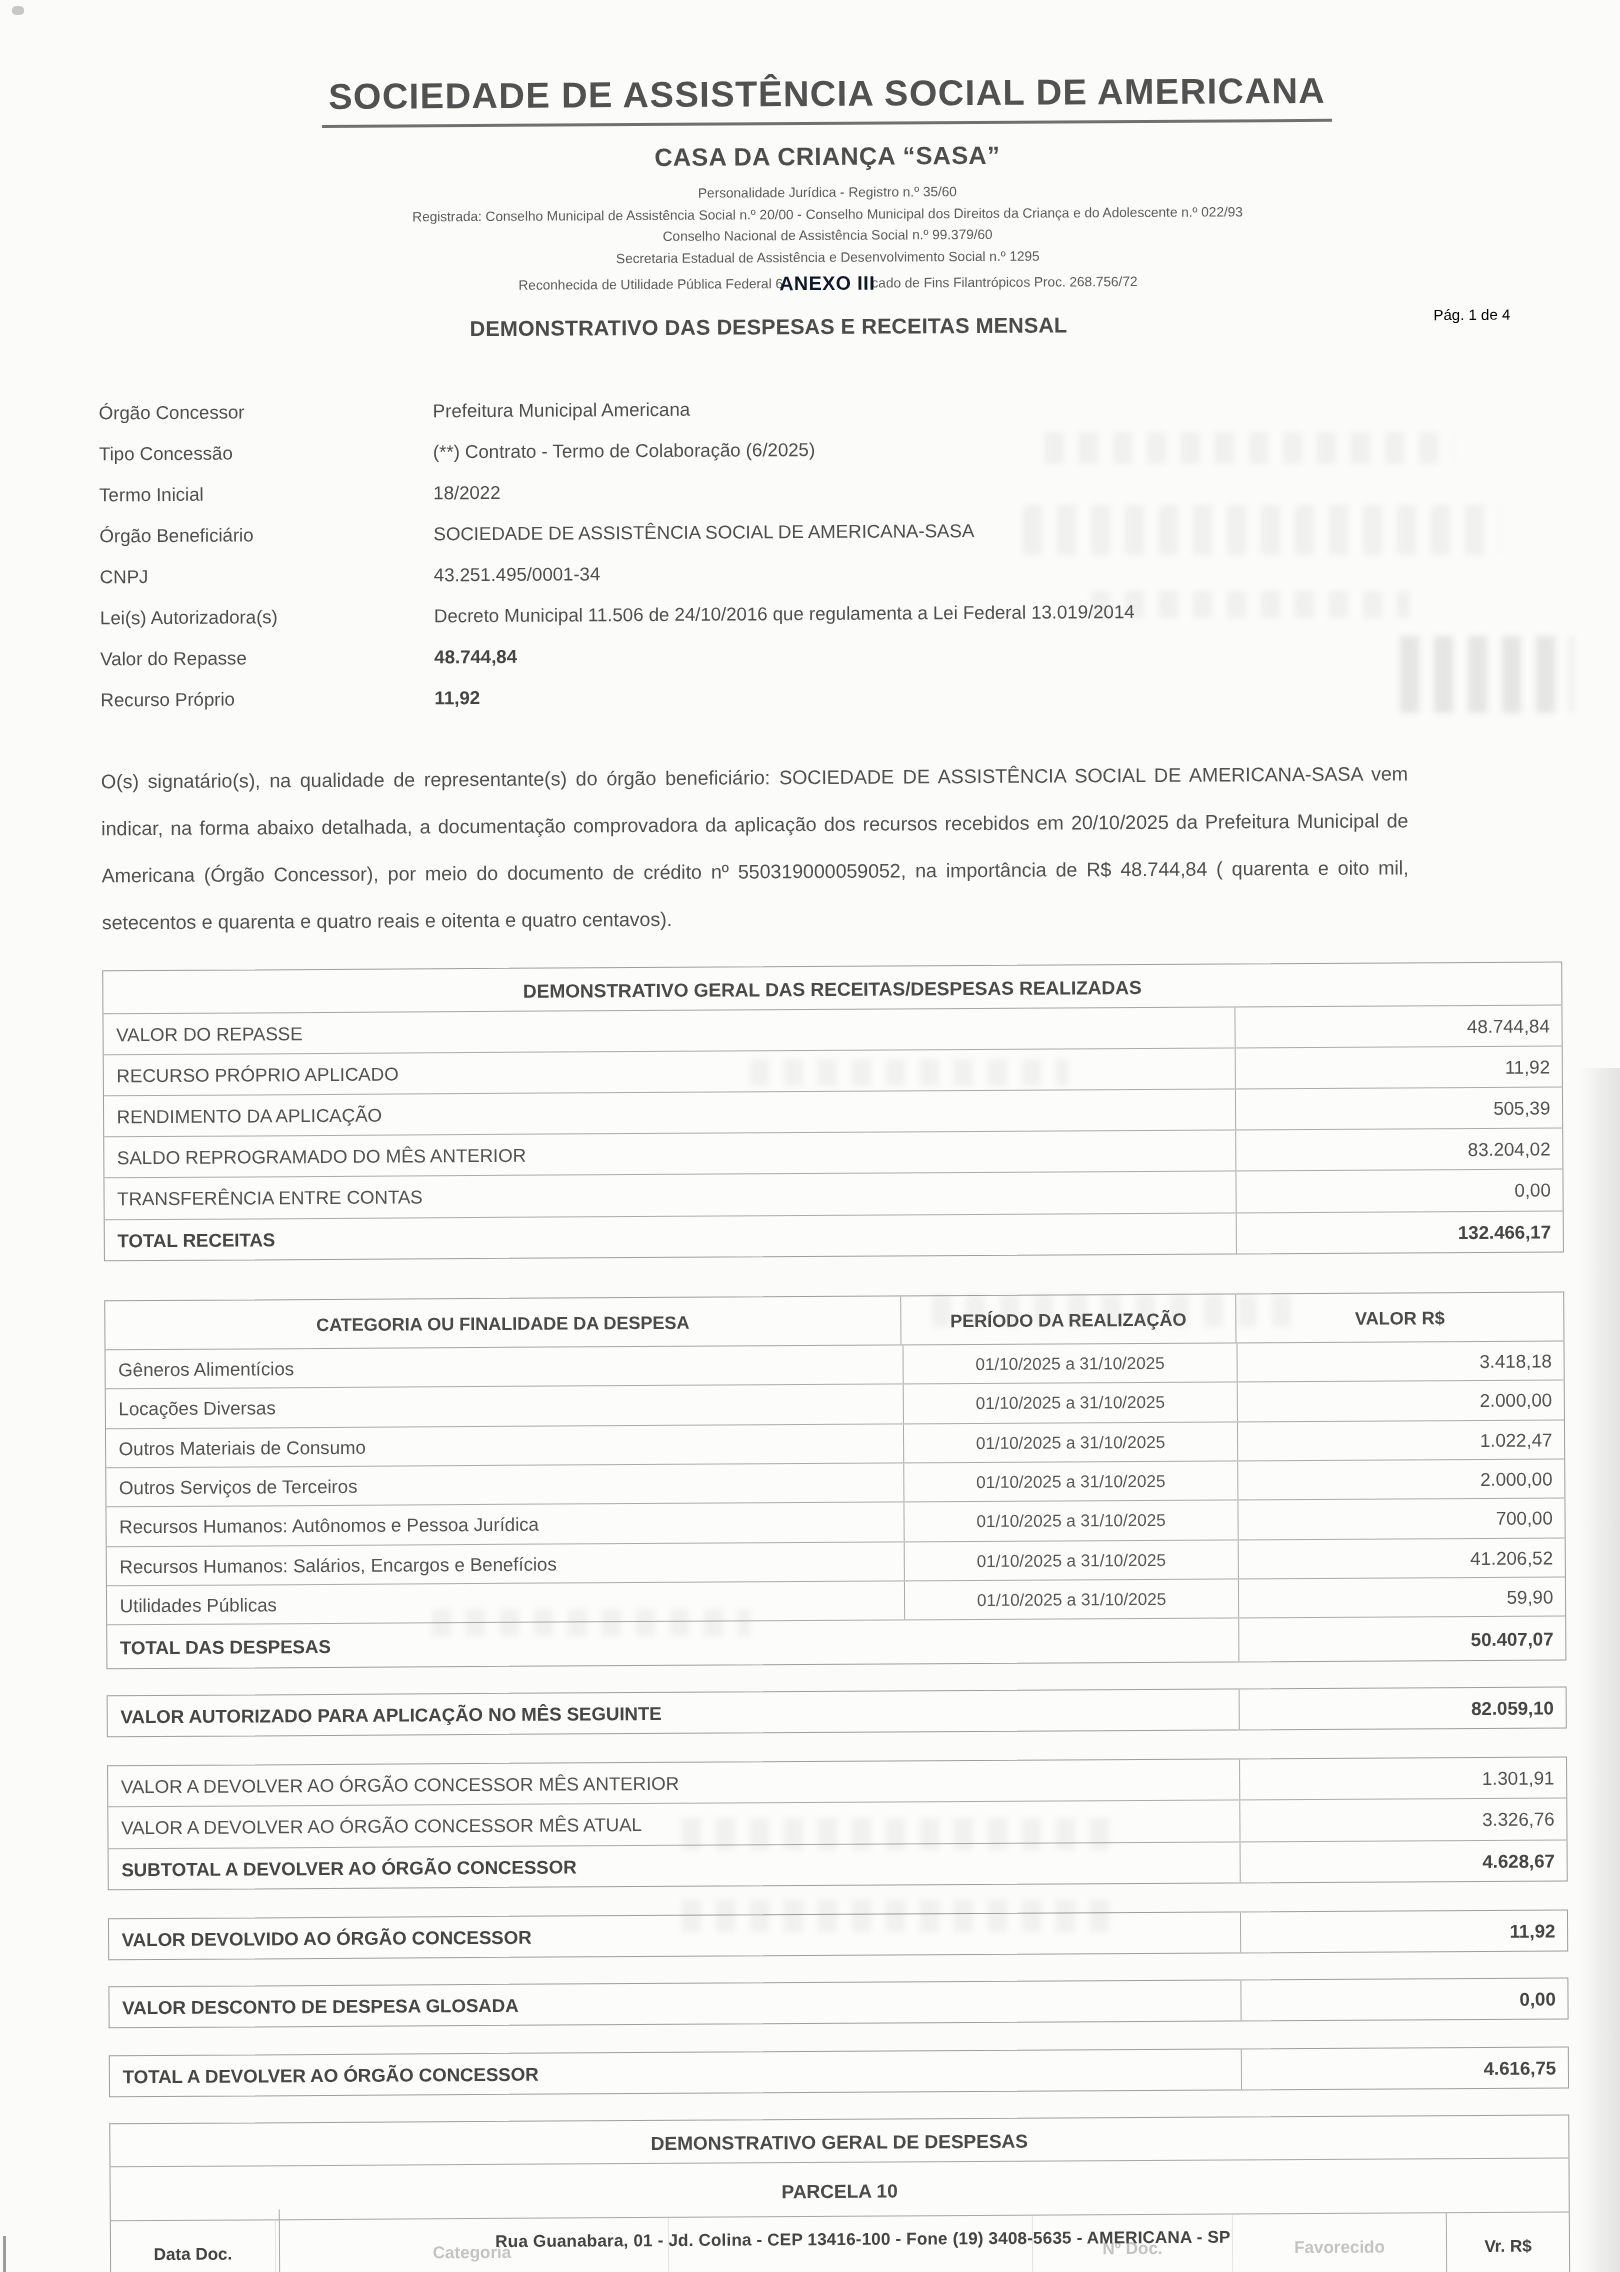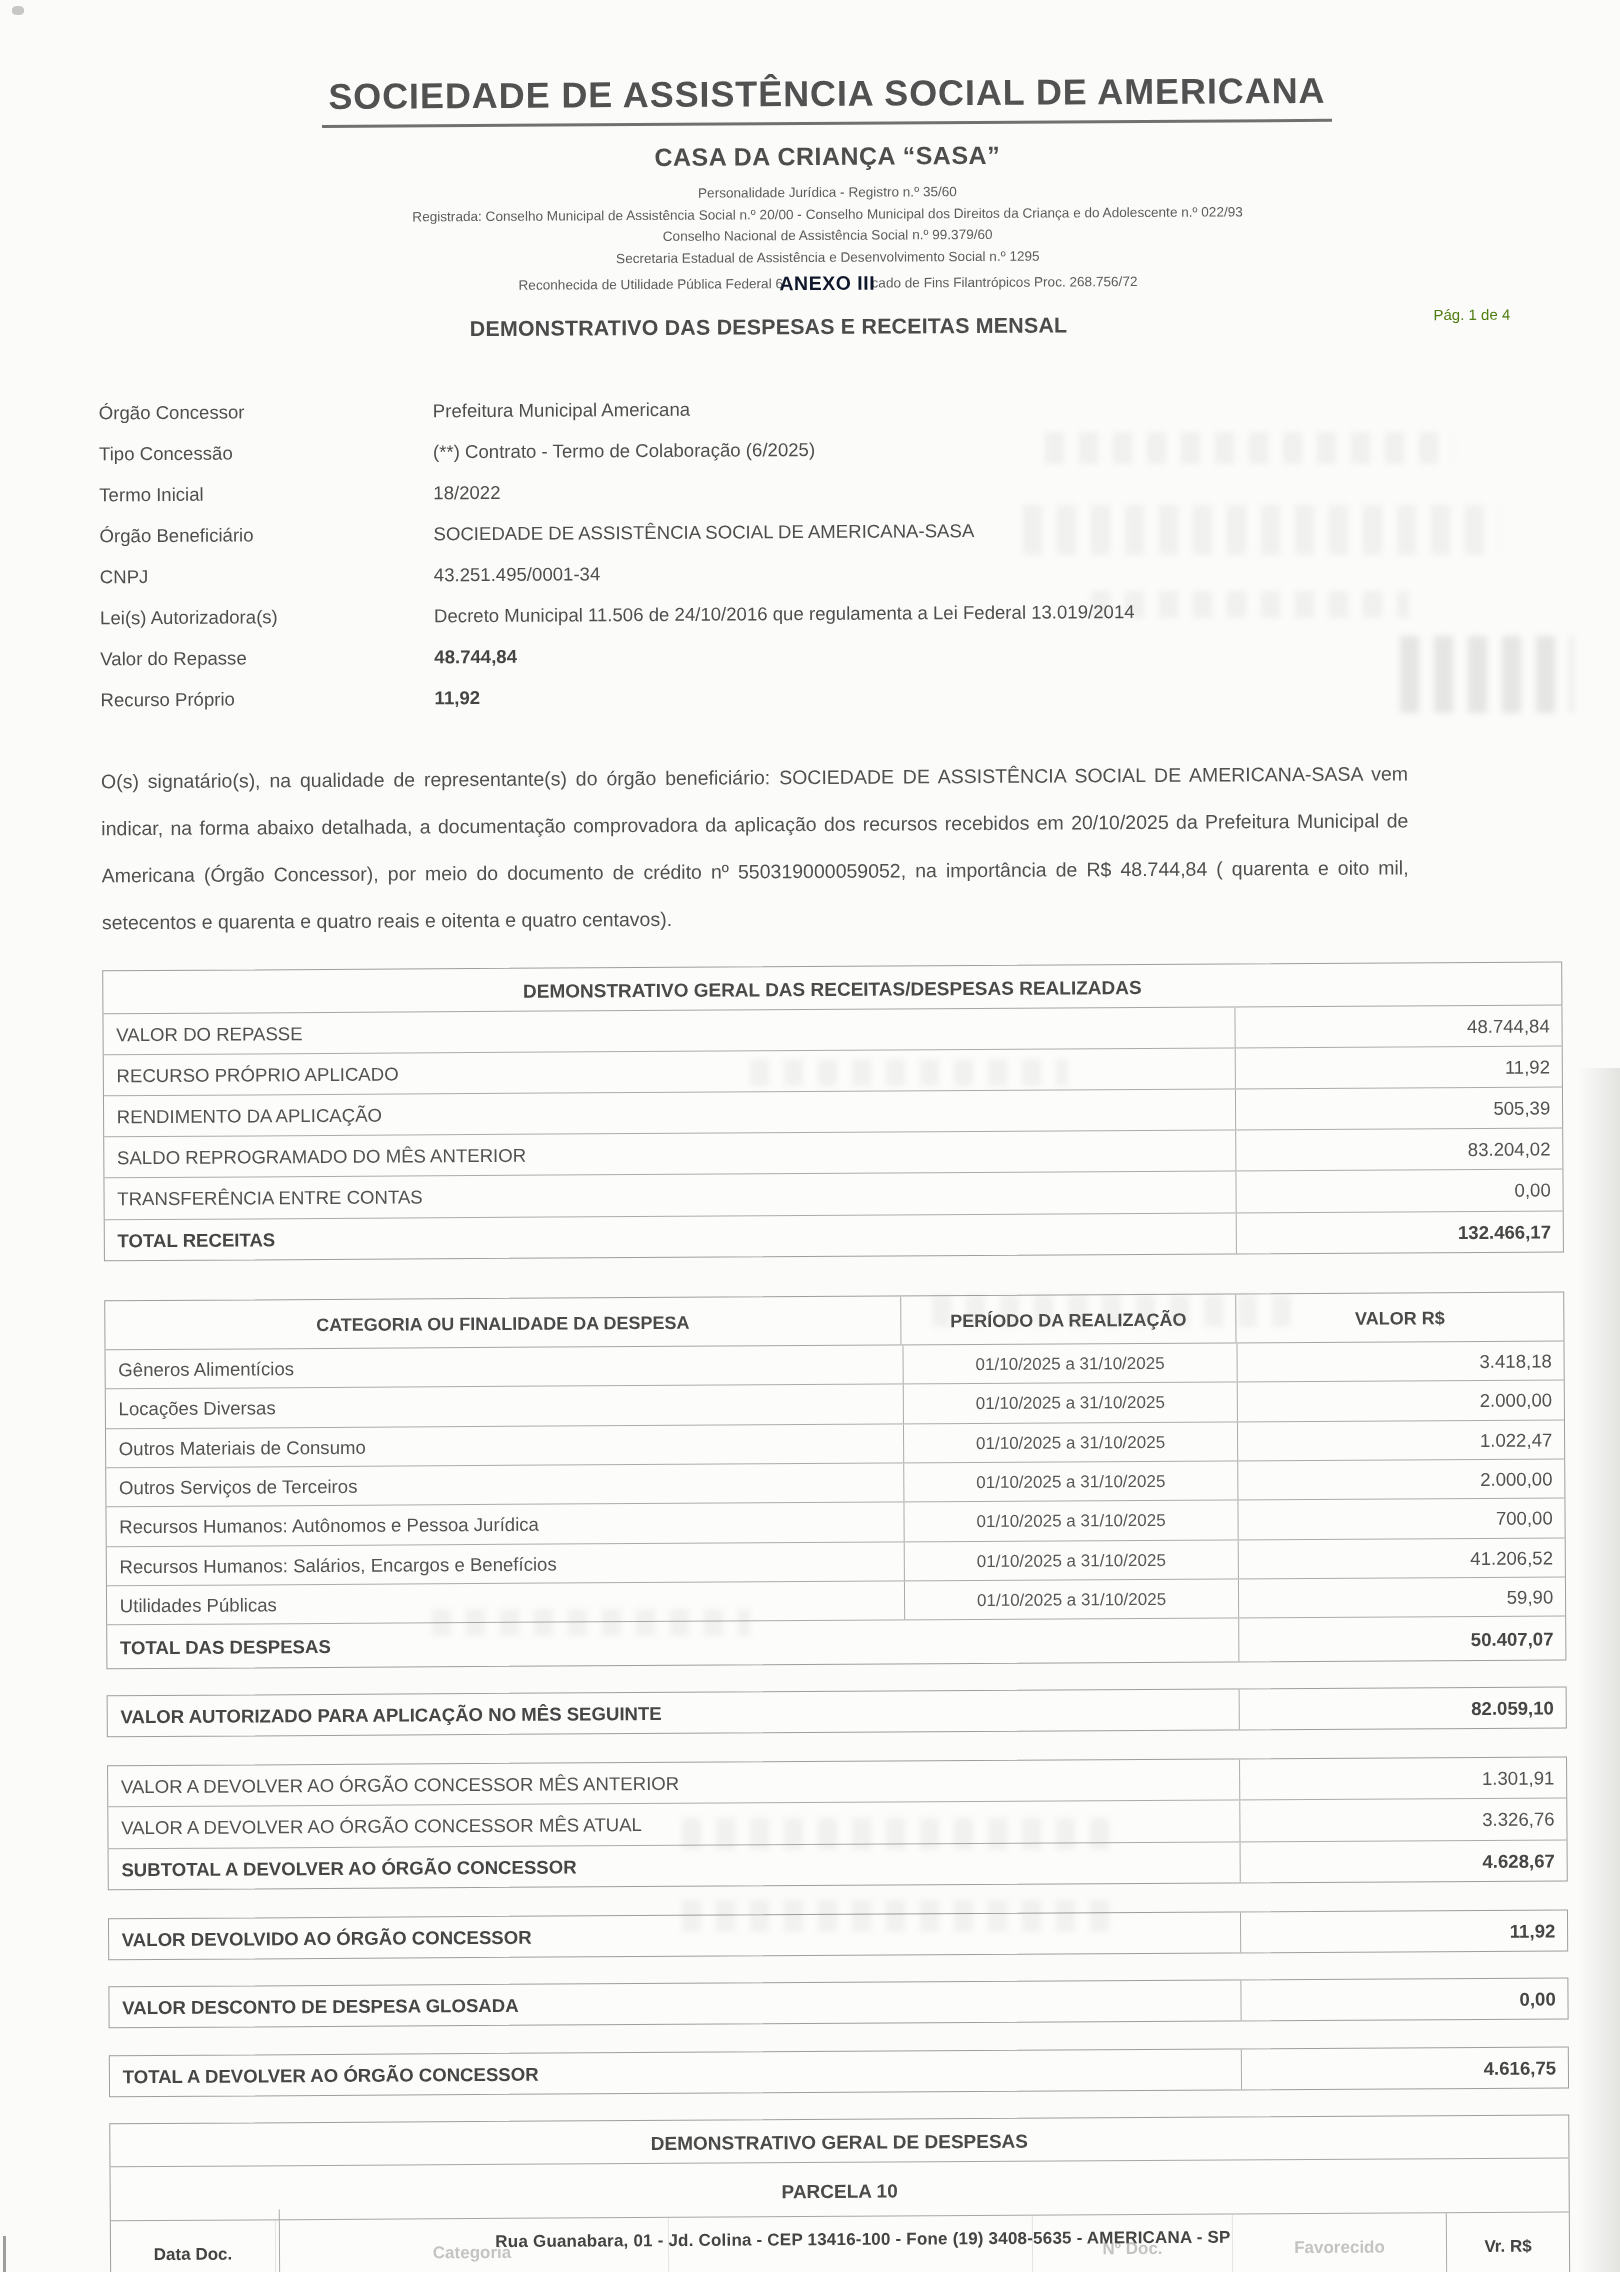--- a/index.html
+++ b/index.html
@@ -18,21 +18,21 @@
     font-size:36px; font-weight:700; letter-spacing:0.9px; color:#515151;
     padding:0 6.4px 7.3px 6.4px; border-bottom:3.2px solid #707070;
   }
   .unit-title { margin-top:16.4px; text-align:center; font-size:25px; font-weight:700; color:#4d4d4d; letter-spacing:0.5px; }
   .regs { margin-top:11.8px; text-align:center; font-size:13.6px; line-height:21.4px; color:#5d5d5d; }
   .reg-overlap { line-height:26px; white-space:nowrap; }
   .annex { font-size:19.5px; font-weight:800; color:#0f172a; letter-spacing:0.5px; margin:0 -7.3px; position:relative; top:1.8px; }
   .doc-row { position:relative; margin-top:18px; height:29px; }
   .doc-title { position:absolute; left:50%; transform:translateX(-60%); white-space:nowrap;
     font-size:21.4px; font-weight:700; color:#4b4b4b; letter-spacing:0.2px; }
-  .pagination { position:absolute; right:48px; top:-5.5px; font-size:15px; color:#4d7c0f; }
+  .pagination { position:absolute; right:48px; top:-5.5px; font-size:15px; color:#000000; }
   
   .fields { margin-top:44px; font-size:18.6px; }
   .frow { display:flex; line-height:41px; }
   .flabel { width:334px; color:#4e4e4e; }
   .fvalue { flex:1; color:#4e4e4e; }
   .fvalue.bold { font-weight:700; color:#454545; }
   
   .intro { margin:38px 153px 0 0; font-size:19.5px; line-height:47px; text-align:justify; color:#505050; }
   
   .tbl { border:1.4px solid #9e9e9e; background:rgba(255,255,255,0.25); }

